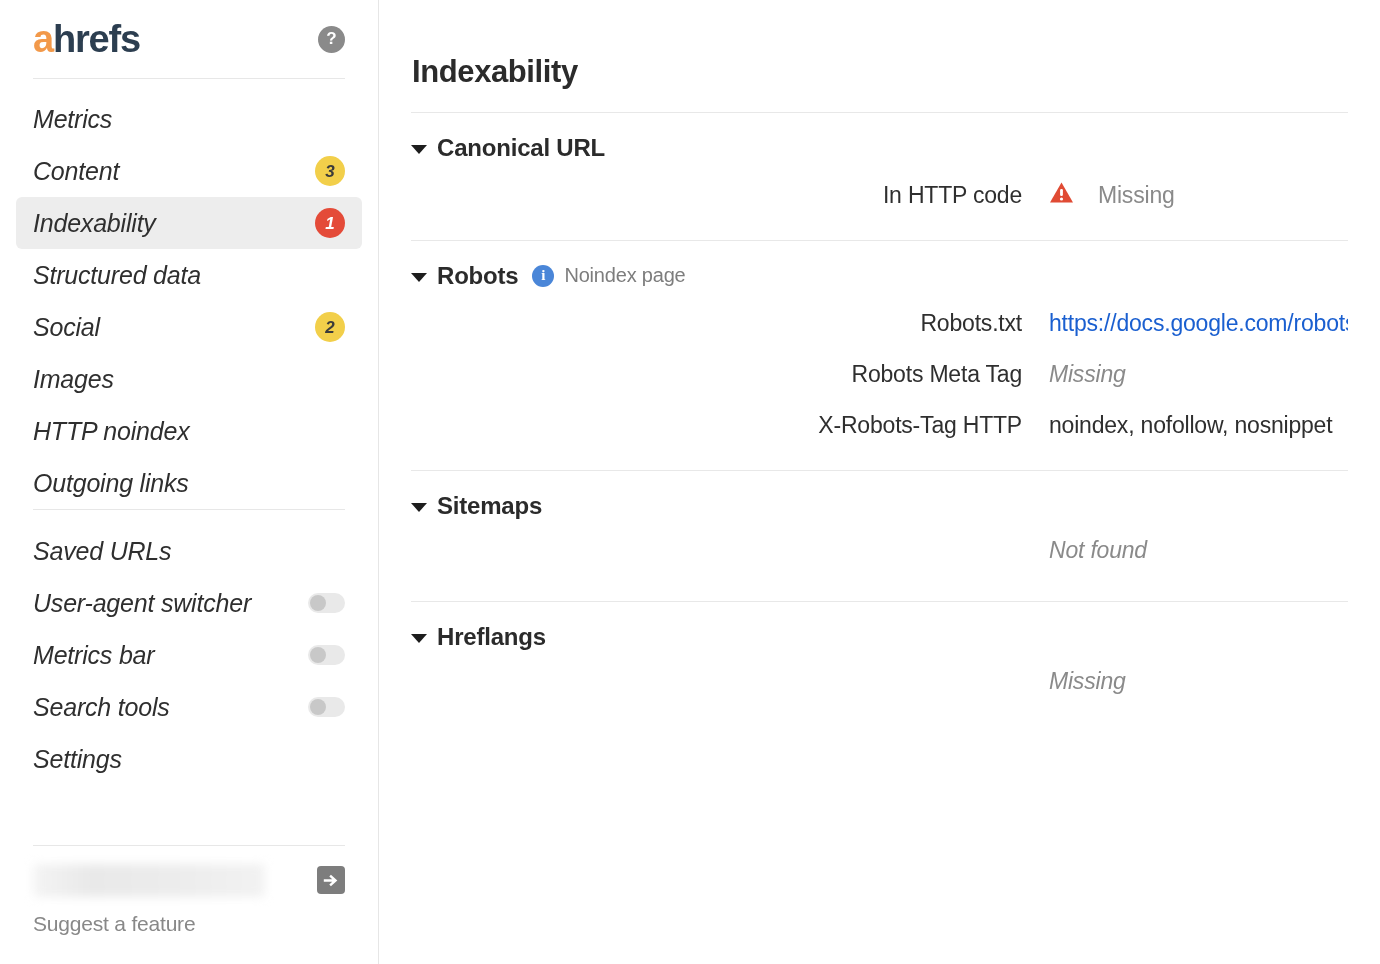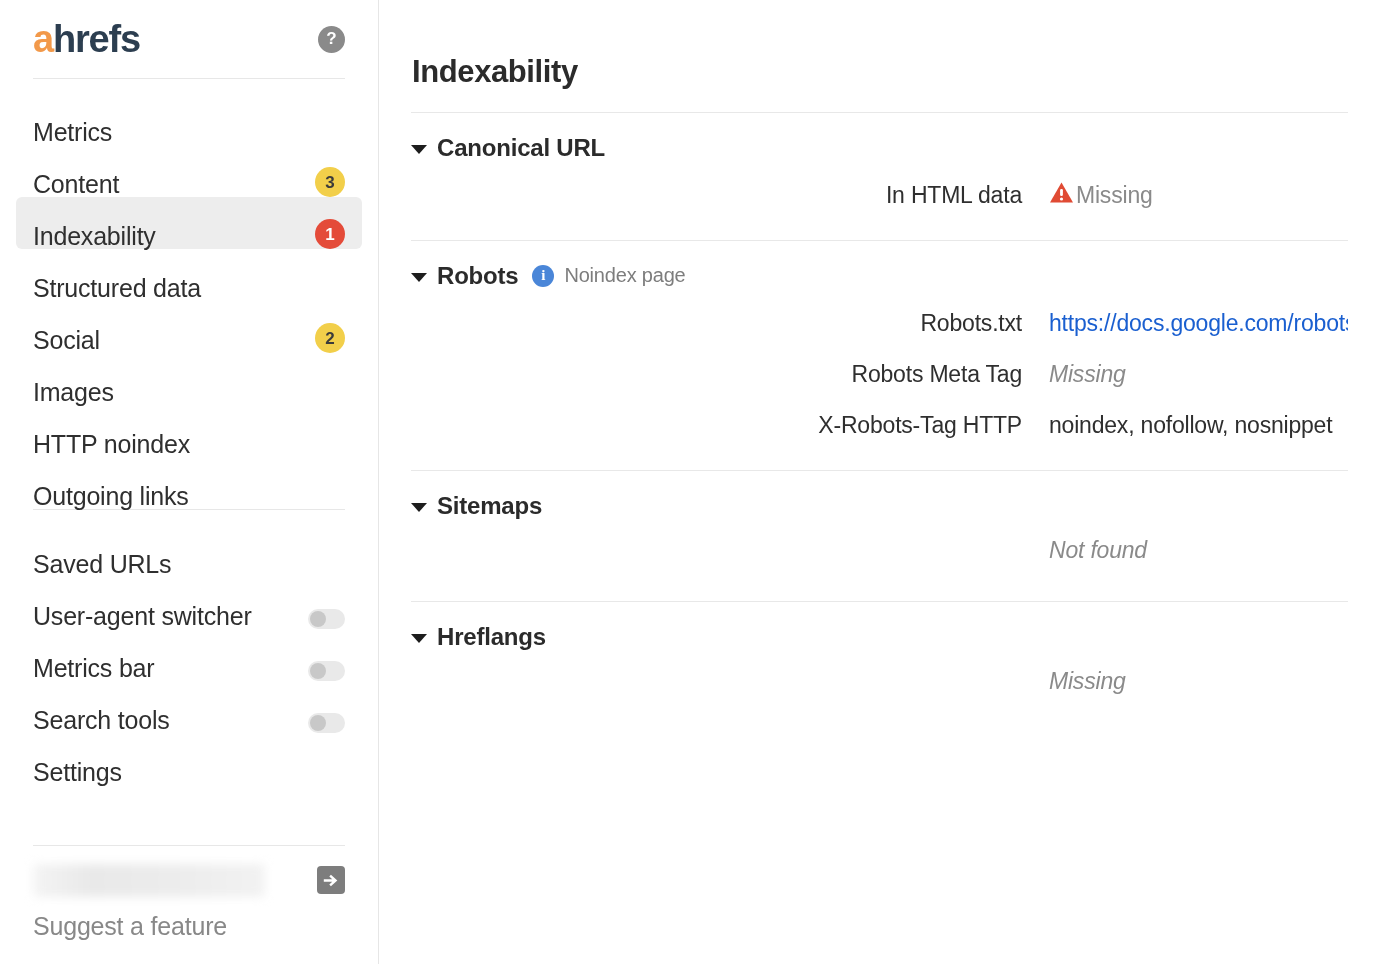--- a/index.html
+++ b/index.html
@@ -60,25 +60,26 @@
   .side-divider {
     height: 1px;
     background: #e7e7e7;
     margin: 0 17px;
   }
   .nav-group { padding-top: 14px; }
   .nav-group.second { padding-top: 15px; }
   .nav-item {
     height: 52px;
     display: flex;
-    align-items: flex-end;
+    align-items: center;
     justify-content: space-between;
     padding: 0 17px;
     border-radius: 6px;
     cursor: pointer;
+    font-style: italic;
   }
   .nav-item.active { background: #ededed; }
   .nav-label {
     font-size: 25px;
     color: #2f2f2f;
     line-height: 1;
     letter-spacing: -0.2px;
   }
   .badge {
     width: 30px; height: 30px;
@@ -136,21 +137,21 @@
     width: 28px; height: 28px;
     border-radius: 4px;
     background: #7d7d7d;
     display: flex;
     align-items: center;
     justify-content: center;
     cursor: pointer;
   }
   .suggest {
     padding: 12px 17px 0 17px;
-    font-size: 25px;
+    font-size: 21px;
     color: #888888;
     cursor: pointer;
     height: 64px;
     letter-spacing: -0.2px;
   }
 
   
   .main {
     flex: 1;
     padding: 0;
@@ -222,21 +223,21 @@
     font-size: 23px;
     color: #2f2f2f;
     letter-spacing: -0.2px;
     flex: 0 0 638px;
   }
   .row-value {
     font-size: 23px;
     color: #2f2f2f;
     display: flex;
     align-items: center;
-    gap: 0;
+    gap: 22px;
     letter-spacing: -0.2px;
   }
   .row-value.link { color: #1a5fd0; cursor: pointer; }
   .row-value.muted-italic { color: #8a8a8a; font-style: italic; }
   .row-value.muted { color: #8a8a8a; }
   .warn-icon { flex: 0 0 auto; margin-right: 2px; }
   .sec-hr {
     height: 1px;
     background: #e8e8e8;
     margin: 19px 0 0 0;
@@ -342,21 +343,21 @@
     <h1 class="page-title">Indexability</h1>
     <div class="hr"></div>
     <div id="sections">
         <div class="section">
           <div class="section-head">
             <span class="caret"></span>
             <span class="section-title">Canonical URL</span>
           </div>
           <div class="rows">
             <div class="row">
-              <div class="row-label">In HTML data</div>
+              <div class="row-label">In HTTP code</div>
               <div class="row-value muted">
                 <span class="warn-icon"><svg width="25" height="23" viewBox="0 0 25 23" aria-hidden="true">
                     <path d="M12.5 1.5 L24 21.5 L1 21.5 Z" fill="#e04b34"></path>
                     <rect x="11.1" y="8" width="2.8" height="7" rx="1.2" fill="#ffffff"></rect>
                     <circle cx="12.5" cy="18" r="1.6" fill="#ffffff"></circle>
                   </svg></span>
                 <span>Missing</span>
               </div>
             </div>
           </div>

